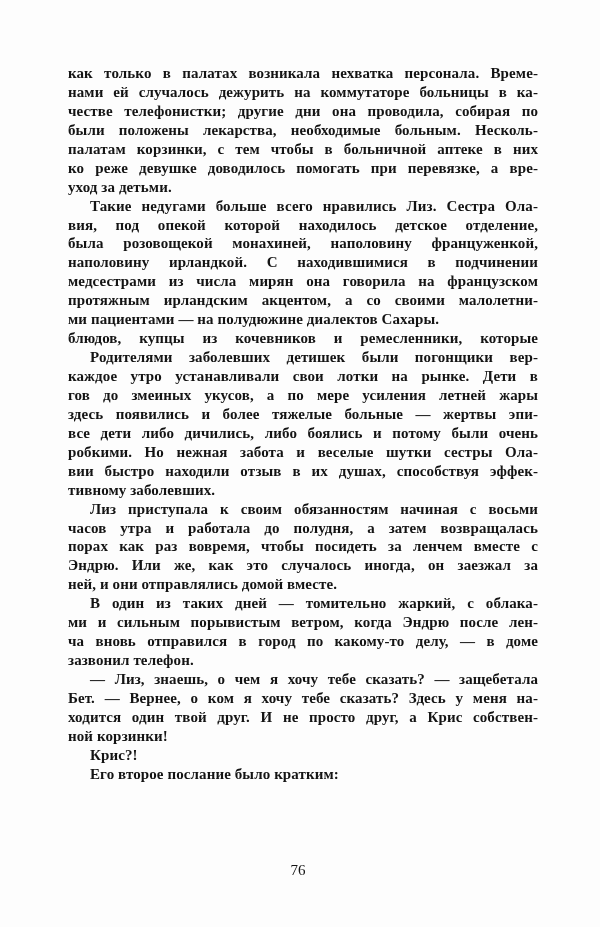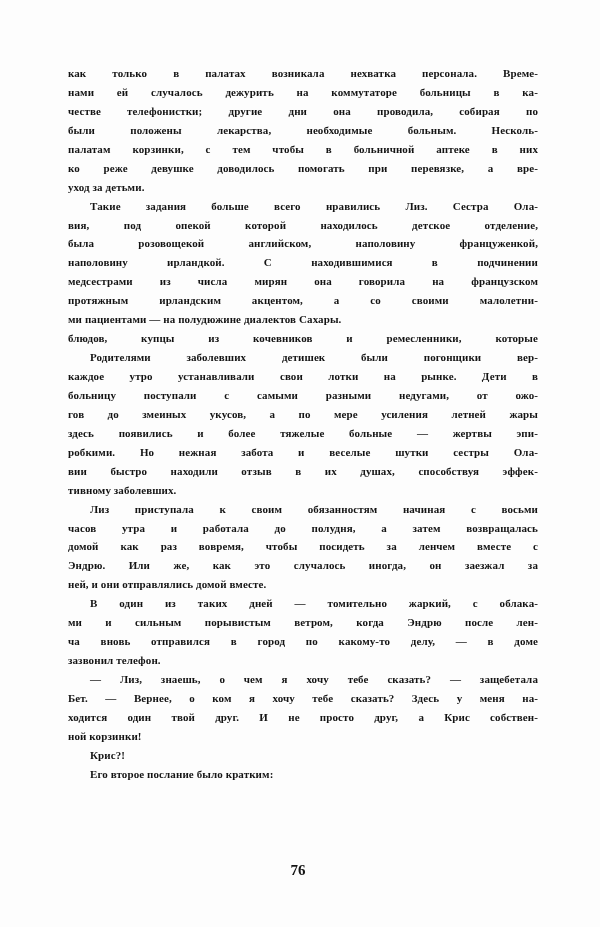--- a/index.html
+++ b/index.html
@@ -25,21 +25,21 @@
   }
   .text-block {
     position: absolute;
     left: 68px;
     top: 64px;
     width: 470px;
   }
   .line {
     font-family: "Liberation Serif", "DejaVu Serif", serif;
     font-weight: 700;
-    font-size: 11px;
+    font-size: 15px;
     line-height: 18.95px;
     height: 18.95px;
     overflow: hidden;
     color: var(--ink);
     text-align: justify;
     text-align-last: justify;
     -moz-text-align-last: justify;
     letter-spacing: 0.1px;
   }
   .line.indent {
@@ -49,56 +49,56 @@
     text-align-last: left;
     -moz-text-align-last: left;
   }
   .page-number {
     position: absolute;
     left: 0;
     top: 862px;
     width: 596px;
     text-align: center;
     font-family: "Liberation Serif", "DejaVu Serif", serif;
-    font-weight: 700;
+    font-weight: 400;
     font-size: 15px;
     color: var(--ink);
   }
 </style>
 </head>
 <body>
 
 <div class="page">
   <div class="text-block">
       <div class="line">как только в палатах возникала нехватка персонала. Време-</div>
       <div class="line">нами ей случалось дежурить на коммутаторе больницы в ка-</div>
       <div class="line">честве телефонистки; другие дни она проводила, собирая по</div>
       <div class="line">были положены лекарства, необходимые больным. Несколь-</div>
       <div class="line">палатам корзинки, с тем чтобы в больничной аптеке в них</div>
       <div class="line">ко реже девушке доводилось помогать при перевязке, а вре-</div>
       <div class="line last">уход за детьми.</div>
-      <div class="line indent">Такие задания больше всего нравились Лиз. Сестра Ола-</div>
+      <div class="line indent">Такие недугами больше всего нравились Лиз. Сестра Ола-</div>
       <div class="line">вия, под опекой которой находилось детское отделение,</div>
-      <div class="line">была розовощекой английском, наполовину француженкой,</div>
+      <div class="line">была розовощекой монахиней, наполовину француженкой,</div>
       <div class="line">наполовину ирландкой. С находившимися в подчинении</div>
       <div class="line">медсестрами из числа мирян она говорила на французском</div>
       <div class="line">протяжным ирландским акцентом, а со своими малолетни-</div>
       <div class="line last">ми пациентами — на полудюжине диалектов Сахары.</div>
       <div class="line">блюдов, купцы из кочевников и ремесленники, которые</div>
       <div class="line indent">Родителями заболевших детишек были погонщики вер-</div>
       <div class="line">каждое утро устанавливали свои лотки на рынке. Дети в</div>
-      <div class="line">больницу поступали с самыми разными недугами, от ожо-</div>
       <div class="line">гов до змеиных укусов, а по мере усиления летней жары</div>
       <div class="line">здесь появились и более тяжелые больные — жертвы эпи-</div>
+      <div class="line">все дети либо дичились, либо боялись и потому были очень</div>
       <div class="line">робкими. Но нежная забота и веселые шутки сестры Ола-</div>
       <div class="line">вии быстро находили отзыв в их душах, способствуя эффек-</div>
       <div class="line last">тивному заболевших.</div>
       <div class="line indent">Лиз приступала к своим обязанностям начиная с восьми</div>
       <div class="line">часов утра и работала до полудня, а затем возвращалась</div>
-      <div class="line">домой как раз вовремя, чтобы посидеть за ленчем вместе с</div>
+      <div class="line">порах как раз вовремя, чтобы посидеть за ленчем вместе с</div>
       <div class="line">Эндрю. Или же, как это случалось иногда, он заезжал за</div>
       <div class="line last">ней, и они отправлялись домой вместе.</div>
       <div class="line indent">В один из таких дней — томительно жаркий, с облака-</div>
       <div class="line">ми и сильным порывистым ветром, когда Эндрю после лен-</div>
       <div class="line">ча вновь отправился в город по какому-то делу, — в доме</div>
       <div class="line last">зазвонил телефон.</div>
       <div class="line indent">— Лиз, знаешь, о чем я хочу тебе сказать? — защебетала</div>
       <div class="line">Бет. — Вернее, о ком я хочу тебе сказать? Здесь у меня на-</div>
       <div class="line">ходится один твой друг. И не просто друг, а Крис собствен-</div>
       <div class="line last">ной корзинки!</div>

